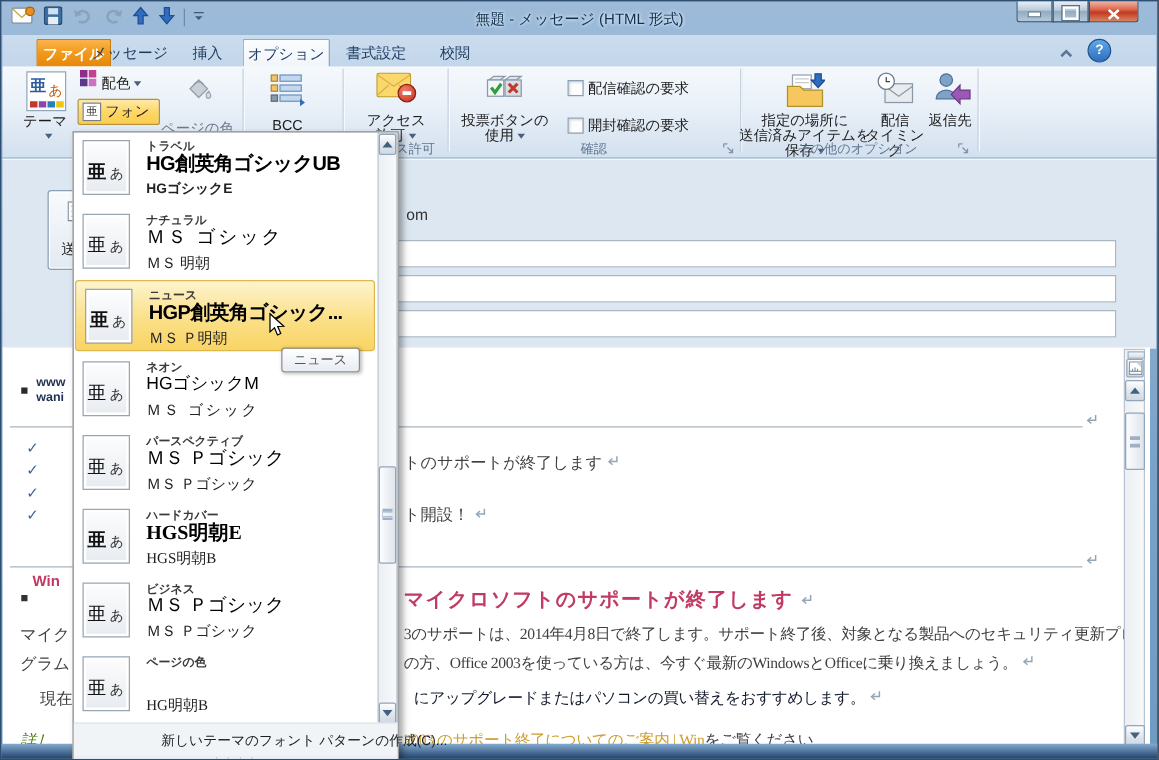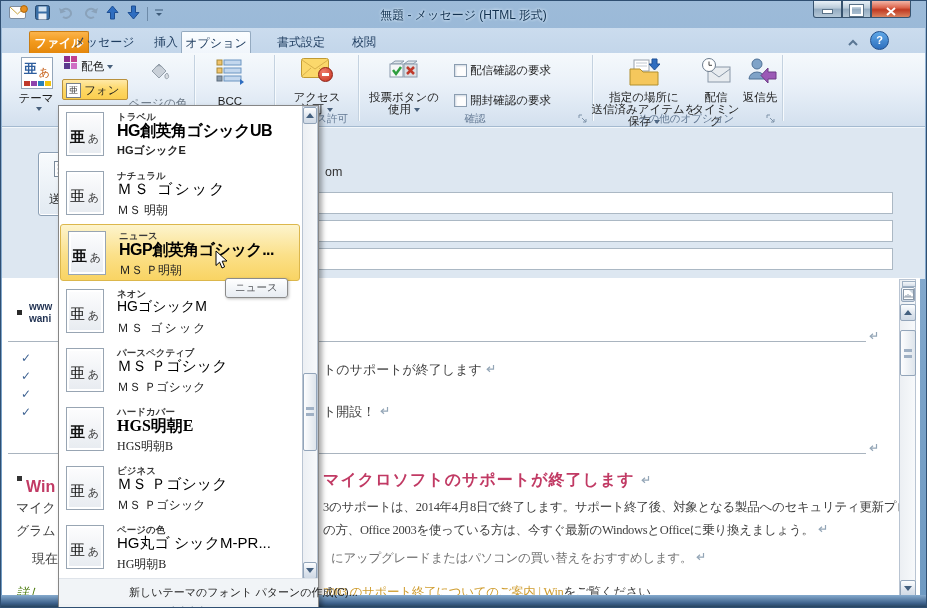--- a/index.html
+++ b/index.html
@@ -129,21 +129,21 @@
         <div style="width:10px;height:9px;"><svg width="10" height="9">
             <path d="M1 1 L9 8 M9 1 L1 8" stroke="#fff" stroke-width="2"></path>
           </svg></div>
       </div>
   </div>
 
   <div class="abs tabrow">
     <div class="abs tab file" style="left:7px;width:58px;margin-left:20px;">ファイル</div>
     <div class="abs tab" style="left:69px;width:66px;">メッセージ</div>
     <div class="abs tab" style="left:139px;width:50px;">挿入</div>
-    <div class="abs tab active" style="left:179px;width:68px;">オプション</div>
+    <div class="abs tab active" style="left:192px;width:68px;">オプション</div>
     <div class="abs tab" style="left:265px;width:68px;">書式設定</div>
     <div class="abs tab" style="left:337px;width:50px;">校閲</div>
     <div class="abs" style="left:845px;top:8px;"><svg width="12" height="8">
           <path d="M2 6 L6 2 L10 6" stroke="#5a7693" stroke-width="2" fill="none"></path>
         </svg></div>
     <div class="abs" style="left:868px;top:3px;width:17px;height:17px;border-radius:50%;background:linear-gradient(#5fa8e8,#2f6fbd);border:1px solid #1f4e8c;color:#fff;text-align:center;line-height:17px;font-weight:bold;font-size:11px;">?</div>
   </div>
 
   <div class="abs ribbon">
 
@@ -314,35 +314,35 @@
           <path d="M5 2.8 L2.2 5.3 L5 7.8" fill="none" stroke="#93a5b6" stroke-width="1.2"></path>
         </svg></div>
 
     <div class="abs hrline" style="left:6px;top:175px;width:858px;"></div>
     <div class="abs" style="left:866px;top:164px;"><svg width="10" height="10">
           <path d="M8.5 1 v4.2 H3" fill="none" stroke="#93a5b6" stroke-width="1.2"></path>
           <path d="M5 2.8 L2.2 5.3 L5 7.8" fill="none" stroke="#93a5b6" stroke-width="1.2"></path>
         </svg></div>
 
     <div class="abs" style="left:15px;top:198px;width:5px;height:5px;background:#333;"></div>
-    <div class="abs pinkb" style="left:24px;top:200px;font-size:16px;">Win</div>
+    <div class="abs pinkb" style="left:24px;top:180px;font-size:12px;">Win</div>
     <div class="abs pinkb" style="left:321px;top:192px;font-size:16px;letter-spacing:1px;"><span>マイクロソフトのサポートが終了します</span> <svg width="10" height="10">
           <path d="M8.5 1 v4.2 H3" fill="none" stroke="#93a5b6" stroke-width="1.2"></path>
           <path d="M5 2.8 L2.2 5.3 L5 7.8" fill="none" stroke="#93a5b6" stroke-width="1.2"></path>
         </svg></div>
 
     <div class="abs serif" style="left:14px;top:221px;font-size:13px;color:#3f3f3f;">マイク</div>
     <div class="abs serif" style="left:321px;top:221px;font-size:12.5px;letter-spacing:-0.3px;color:#3f3f3f;white-space:nowrap;">3のサポートは、2014年4月8日で終了します。サポート終了後、対象となる製品へのセキュリティ更新プロ</div>
     <div class="abs serif" style="left:14px;top:244px;font-size:13px;color:#3f3f3f;">グラム</div>
     <div class="abs serif" style="left:321px;top:244px;font-size:12.5px;letter-spacing:-0.3px;color:#3f3f3f;white-space:nowrap;"><span>の方、Office 2003を使っている方は、今すぐ最新のWindowsとOfficeに乗り換えましょう。</span> <svg width="10" height="10">
           <path d="M8.5 1 v4.2 H3" fill="none" stroke="#93a5b6" stroke-width="1.2"></path>
           <path d="M5 2.8 L2.2 5.3 L5 7.8" fill="none" stroke="#93a5b6" stroke-width="1.2"></path>
         </svg></div>
     <div class="abs serif" style="left:14px;top:272px;font-size:13px;color:#3f3f3f;margin-left:16px;">現在、</div>
-    <div class="abs serif" style="left:329px;top:272px;font-size:12.5px;letter-spacing:-0.3px;color:#737373;white-space:nowrap;"><span>にアップグレードまたはパソコンの買い替えをおすすめします。</span> <svg width="10" height="10">
+    <div class="abs serif" style="left:329px;top:272px;font-size:12.5px;letter-spacing:-0.3px;color:#0f172a;white-space:nowrap;"><span>にアップグレードまたはパソコンの買い替えをおすすめします。</span> <svg width="10" height="10">
           <path d="M8.5 1 v4.2 H3" fill="none" stroke="#93a5b6" stroke-width="1.2"></path>
           <path d="M5 2.8 L2.2 5.3 L5 7.8" fill="none" stroke="#93a5b6" stroke-width="1.2"></path>
         </svg></div>
     <div class="abs serif" style="left:14px;top:306px;font-size:13px;color:#4d7c0f;font-style:italic;">詳し</div>
     <div class="abs serif" style="left:321px;top:306px;font-size:12.5px;letter-spacing:-0.3px;white-space:nowrap;color:#3f3f3f;"><span class="linkorange">2003 のサポート終了についてのご案内 | Win</span><span>をご覧ください</span></div>
   </div>
 
   <div class="abs sbtrack" style="left:898px;top:278px;width:17px;height:318px;">
     <div class="abs" style="left:2px;top:1px;width:12px;height:4px;background:linear-gradient(#f3f6f9,#d7dfe9);border:1px solid #9fb0c2;"></div>
     <div class="abs sbbtn" style="left:1px;top:7px;width:14px;height:15px;">
@@ -434,21 +434,20 @@
       <div class="abs mf1">ＭＳ Ｐゴシック</div>
       <div class="abs mf2">ＭＳ Ｐゴシック</div>
     </div>
 
     <div class="abs mi" style="top:413px;">
       <div class="abs pv">
           <span class="a">亜</span>
           <span class="b">あ</span>
         </div>
       <div class="abs mname">ページの色</div>
-      <div class="abs mf1">HG丸ゴ シックM-PR...</div>
       <div class="abs mf2 mincho">HG明朝B</div>
     </div>
 
     <div class="abs sbtrack" style="left:243px;top:0;width:16px;height:472px;">
       <div class="abs sbbtn" style="left:0px;top:0px;width:14px;height:17px;">
           <div class="tri-u"></div>
         </div>
       <div class="abs sbthumb" style="left:0px;top:266px;width:14px;height:78px;">
           <div class="grip" style="margin-top:35px;"></div>
         </div>

